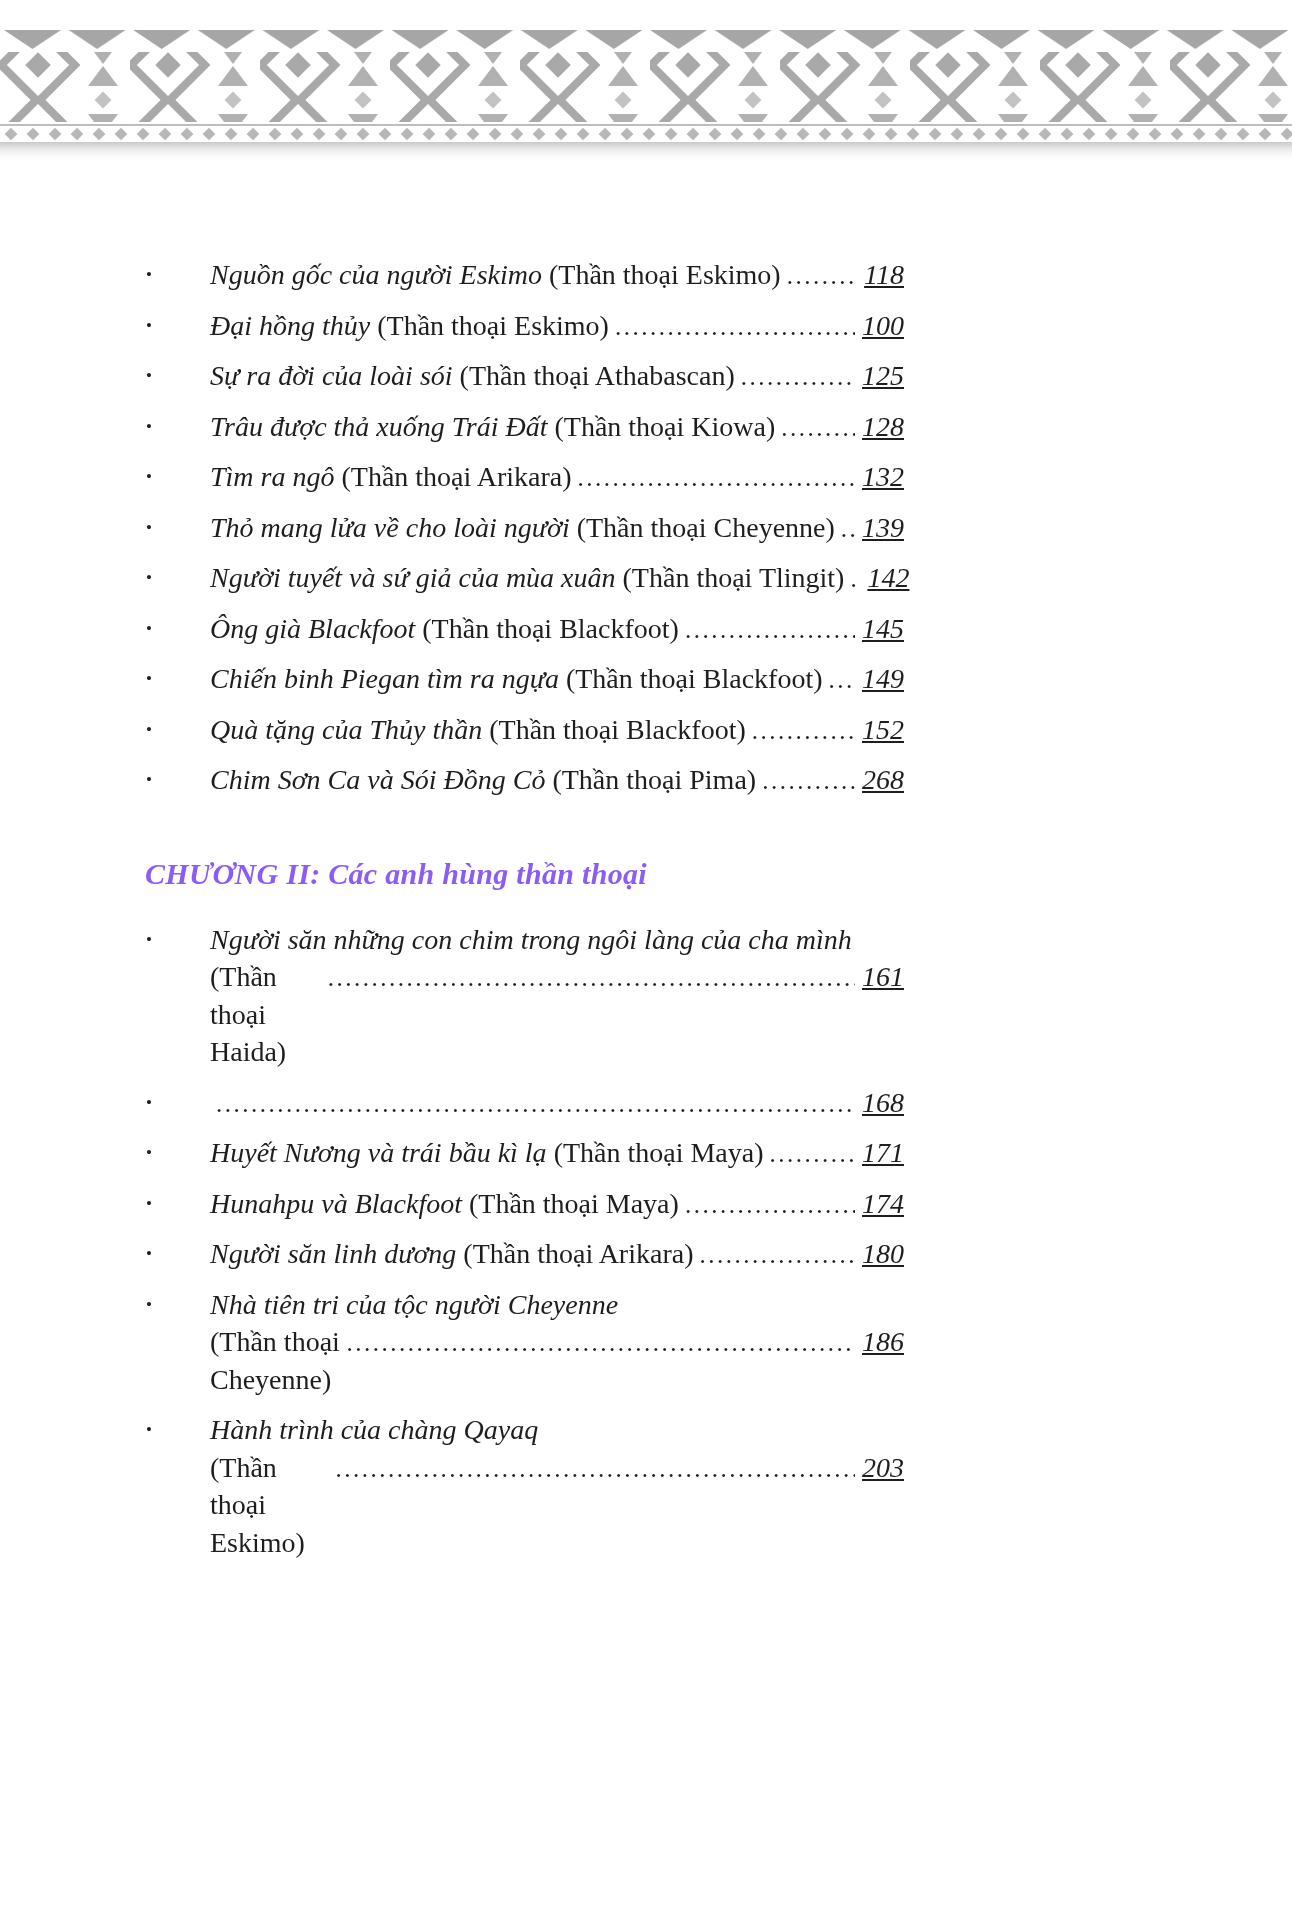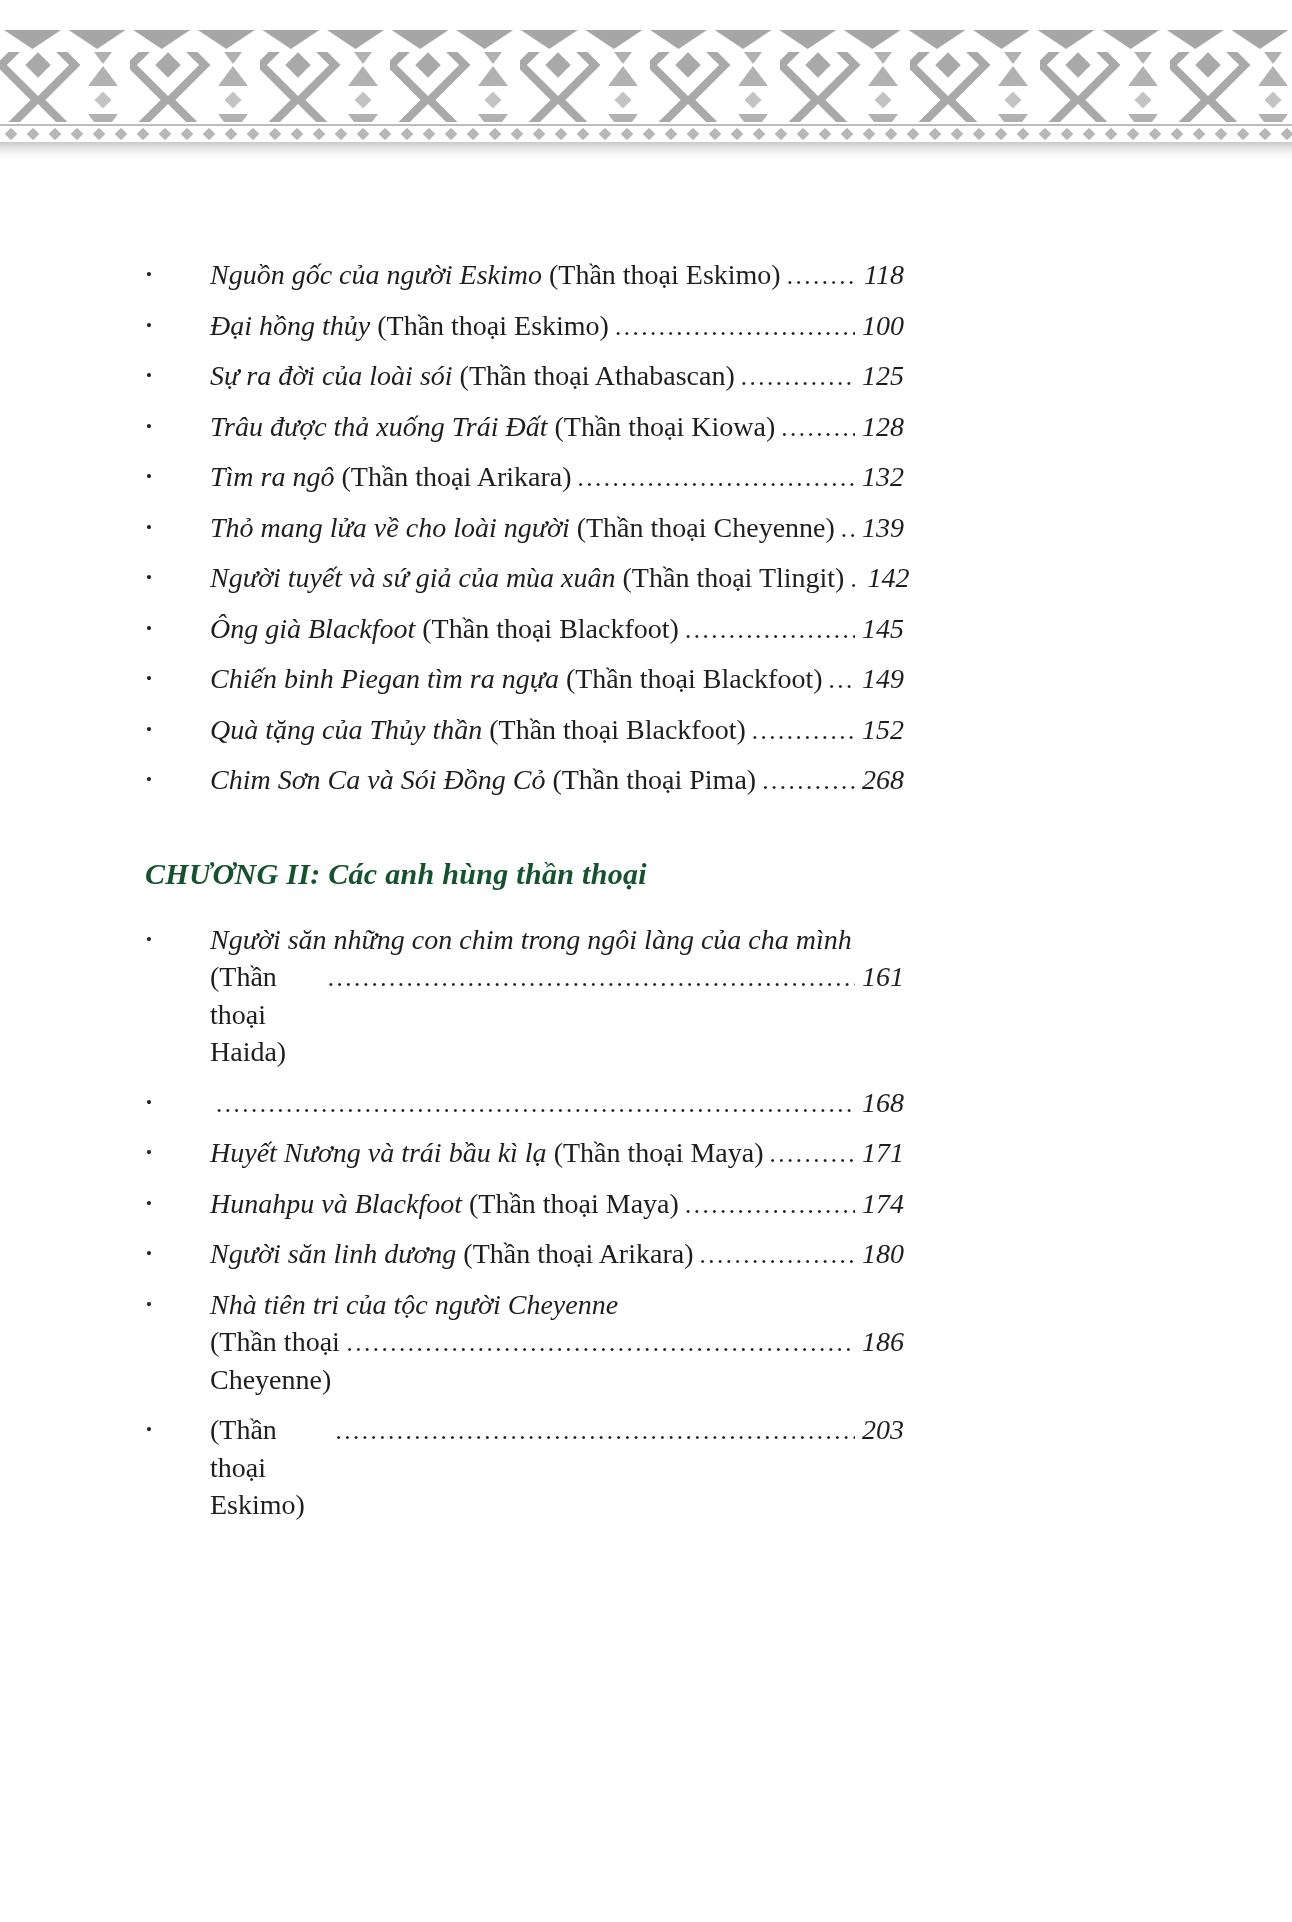--- a/index.html
+++ b/index.html
@@ -61,20 +61,21 @@
     display: flex;
     align-items: baseline;
   }
   .label { white-space: nowrap; }
   .title { font-style: italic; }
   .title-line { font-style: italic; }
   .source { font-style: normal; }
   .pagenum {
     font-style: italic;
     padding-left: 2px;
+    text-decoration: underline;
   }
   .leader {
     flex: 1 1 auto;
     min-width: 10px;
     overflow: hidden;
     white-space: nowrap;
     margin: 0 5px 0 6px;
   }
   .leader::after {
     content: "...................................................................................................................";
@@ -83,21 +84,21 @@
     letter-spacing: 2.5px;
     color: #1e1e1e;
   }
 
   .chapter-heading {
     font-size: 30px;
     font-weight: bold;
     font-style: italic;
     margin: 58px 0 30px -1px;
     letter-spacing: 0.3px;
-    color: #14532d;
+    color: #8b5cf6;
   }
   .toc-section:first-child .chapter-heading { margin-top: 0; }
 </style>
 </head>
 <body>
 
 <div class="deco-band">
   <svg width="1292" height="132" viewBox="0 0 1292 132" xmlns="http://www.w3.org/2000/svg">
     <defs>
       <pattern id="tri" width="64.6" height="22" patternUnits="userSpaceOnUse">
@@ -306,20 +307,21 @@
               <div class="row">
                 <span class="source">(Thần thoại Cheyenne)</span>
                 <span class="leader"></span>
                 <span class="pagenum">186</span>
               </div>
             </div>
           </li>
           <li class="toc-entry">
             <span class="bullet">•</span>
             <div class="entry-body">
+              <div class="title-line">Hành trình của chàng Qayaq</div>
               <div class="row">
                 <span class="source">(Thần thoại Eskimo)</span>
                 <span class="leader"></span>
                 <span class="pagenum">203</span>
               </div>
             </div>
           </li>
         </ul>
       </section>
     </div>

